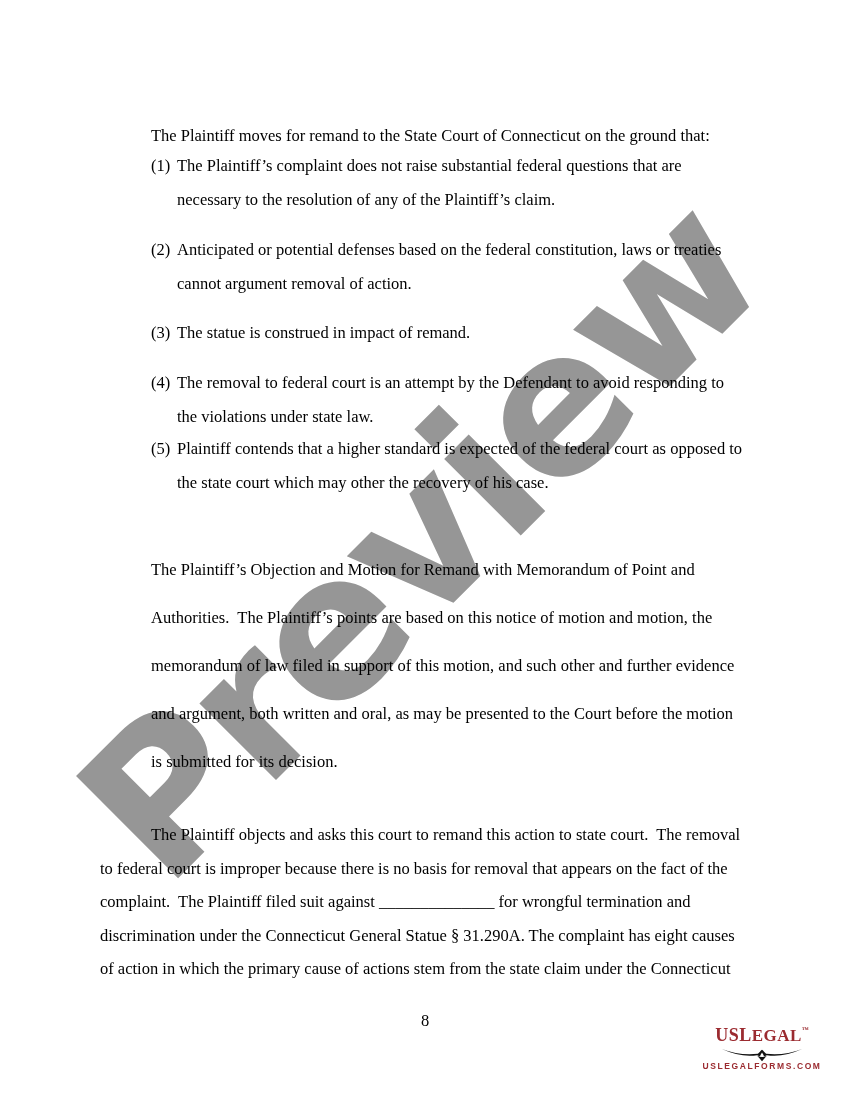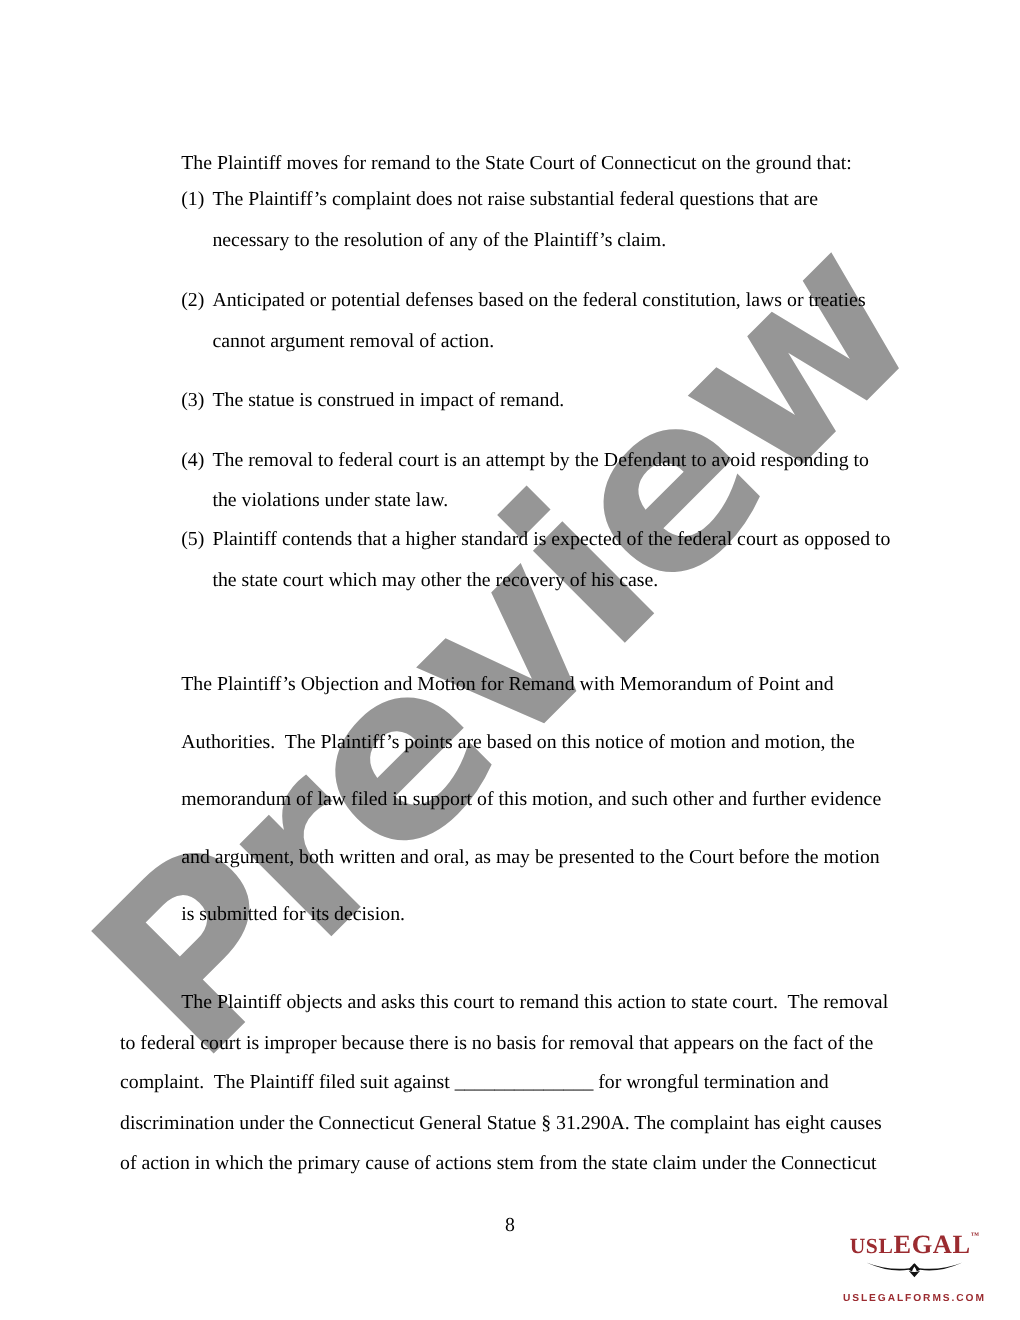--- a/index.html
+++ b/index.html
@@ -77,26 +77,26 @@
     position: absolute; left: 0; top: 1004px; width: 850px;
     text-align: center; line-height: 33.5px;
   }
 
   .logo {
     position: absolute; left: 684px; top: 1026px; width: 156px;
     text-align: center; line-height: 1;
   }
   .brand { font-family: "Liberation Serif", serif; font-weight: bold; color: #9b2b30; white-space: nowrap; }
   .brand .big { font-size: 18px; letter-spacing: 0.5px; }
-  .brand .small { font-size: 22px; letter-spacing: 0.5px; }
+  .brand .small { font-size: 17px; letter-spacing: 0.5px; }
   .brand .tm { font-size: 7px; vertical-align: top; position: relative; top: 1px; }
   .eagle { display: block; margin: 2px auto 0 auto; }
   .site {
     font-family: "Liberation Sans", sans-serif; font-weight: bold;
-    font-size: 8.5px; letter-spacing: 1.6px; color: #9b2b30; margin-top: 12px;
+    font-size: 8.5px; letter-spacing: 1.6px; color: #9b2b30; margin-top: 0;
     white-space: nowrap;
   }
 </style>
 </head>
 <body>
 
 <div class="page">
 
   <div class="watermark">Preview</div>
 

